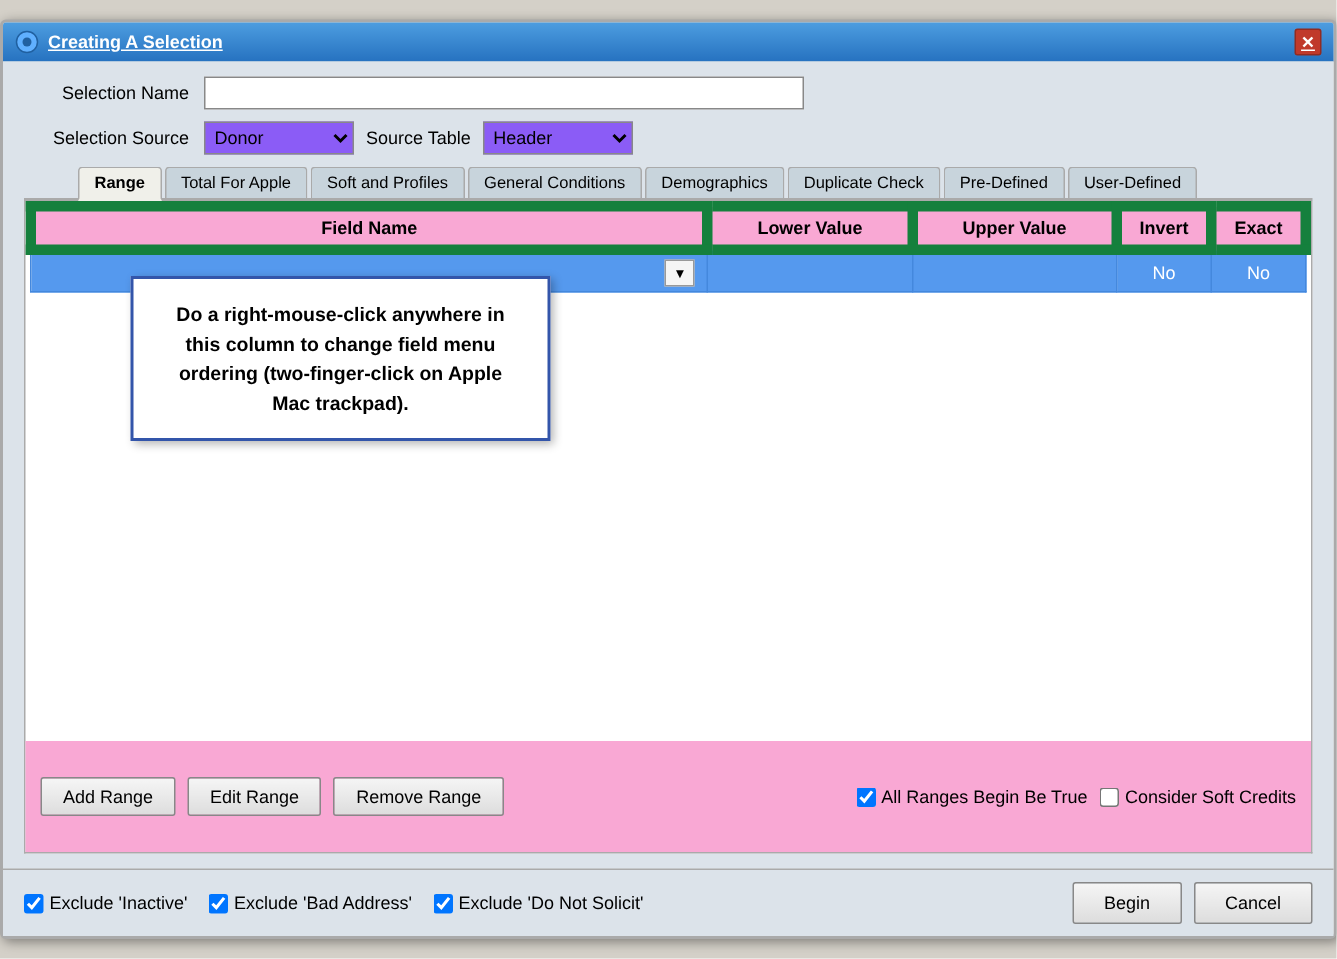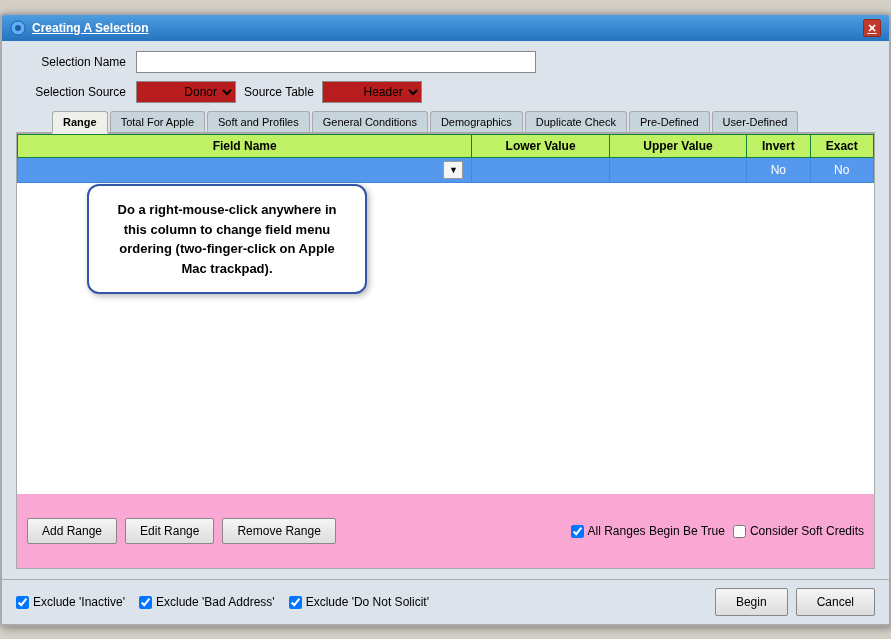--- a/index.html
+++ b/index.html
@@ -77,25 +77,24 @@
       background: white;
       padding: 2px 4px;
       font-size: 12px;
     }
     .form-input-wide {
       width: 400px;
     }
     .form-select {
       height: 22px;
       border: 1px solid #888;
-      background: #b91c1c;
+      background: #8b5cf6;
       padding: 1px 2px;
       font-size: 12px;
       width: 100px;
-      text-align: right;
     }
     .source-group {
       display: flex;
       align-items: center;
       gap: 8px;
     }
     
     .tabs-container {
       display: flex;
       border-bottom: 2px solid #aaa;
@@ -129,22 +128,22 @@
     .table-wrapper {
       position: relative;
       height: 360px;
       overflow-y: scroll;
     }
     table {
       width: 100%;
       border-collapse: collapse;
     }
     thead tr th {
-      background: #bef264;
-      border: 1px solid #15803d;
+      background: #f9a8d4;
+      border: 7px solid #15803d;
       padding: 4px 8px;
       font-size: 12px;
       font-weight: bold;
       text-align: center;
     }
     tbody tr td {
       border: 1px solid #ddd;
       padding: 3px 8px;
       font-size: 12px;
     }
@@ -166,21 +165,21 @@
       cursor: pointer;
       font-size: 9px;
     }
     .tooltip-box {
       position: absolute;
       left: 70px;
       top: 50px;
       width: 280px;
       background: white;
       border: 2px solid #3355aa;
-      border-radius: 12px;
+      border-radius: 0;
       padding: 14px 18px;
       font-size: 13px;
       font-weight: bold;
       text-align: center;
       line-height: 1.5;
       box-shadow: 2px 2px 6px rgba(0,0,0,0.3);
     }
     
     .bottom-controls {
       display: flex;

